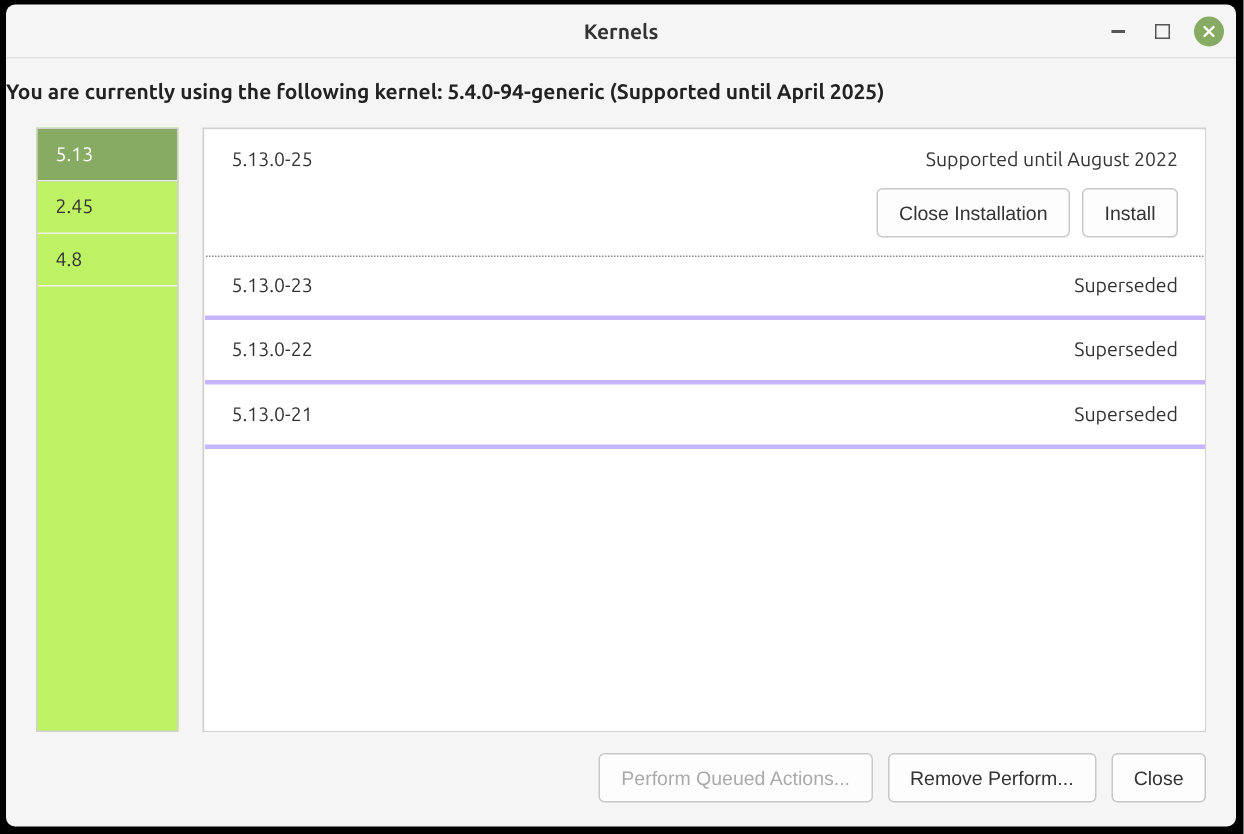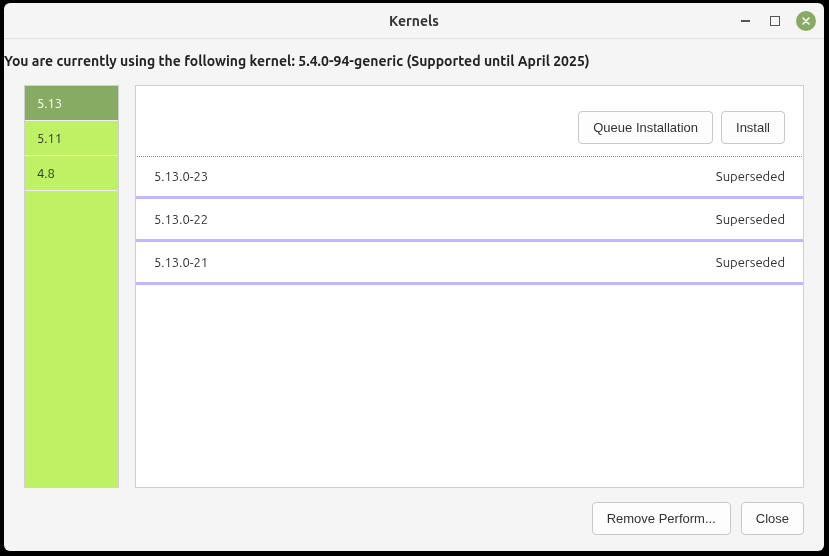--- a/index.html
+++ b/index.html
@@ -190,29 +190,33 @@
           </svg>
       </div>
     </div>
   </div>
 
   <div class="header-message">You are currently using the following kernel: 5.4.0-94-generic (Supported until April 2025)</div>
 
   <div class="content">
     <div class="sidebar">
       <div class="sidebar-item selected"><span>5.13</span></div>
-      <div class="sidebar-item"><span>5.11</span></div>
+      <div class="sidebar-item"><span>2.45</span></div>
       <div class="sidebar-item"><span>4.8</span></div>
     </div>
 
     <div class="main">
 
       <div class="kernel-row expanded">
+        <div class="kernel-row-top">
+          <span>5.13.0-25</span>
+          <span>Supported until August 2022</span>
+        </div>
         <div class="row-actions">
-          <button class="btn">Queue Installation</button>
+          <button class="btn">Close Installation</button>
           <button class="btn">Install</button>
         </div>
       </div>
 
       <div class="kernel-row">
         <div class="kernel-row-top">
           <span>5.13.0-23</span>
           <span>Superseded</span>
         </div>
       </div>
@@ -226,16 +230,17 @@
         <div class="kernel-row-top">
           <span>5.13.0-21</span>
           <span>Superseded</span>
         </div>
       </div>
 
     </div>
   </div>
 
   <div class="footer">
+    <button class="btn disabled">Perform Queued Actions...</button>
     <button class="btn">Remove Perform...</button>
     <button class="btn">Close</button>
   </div>
 </div>
 
 </body></html>

